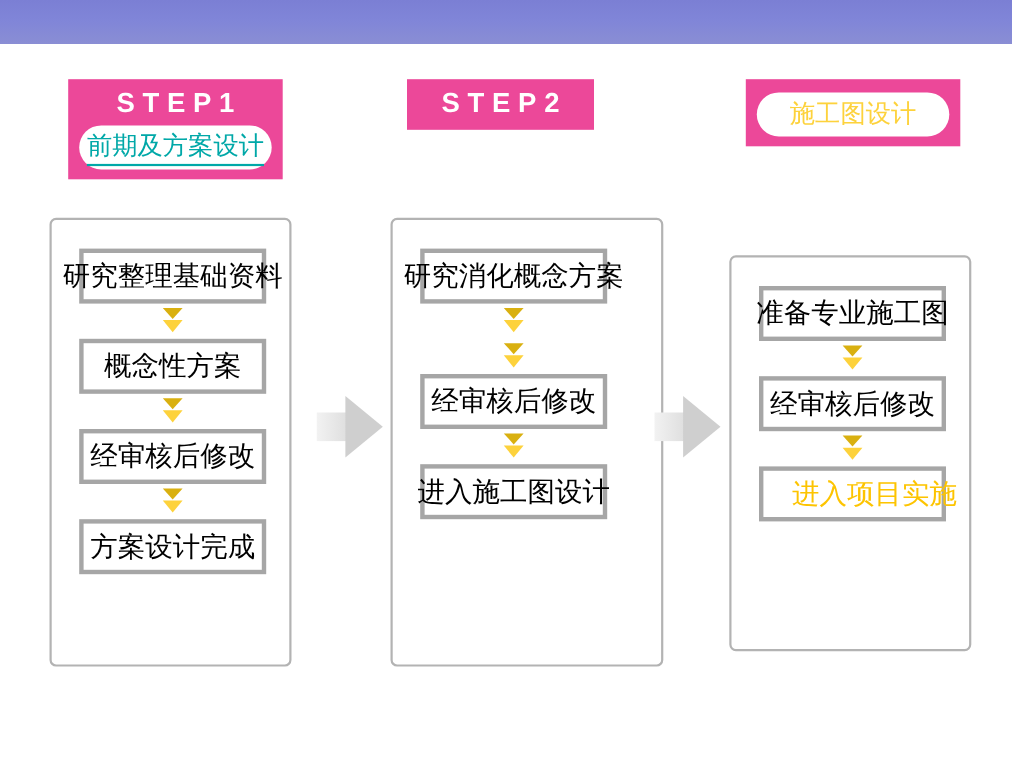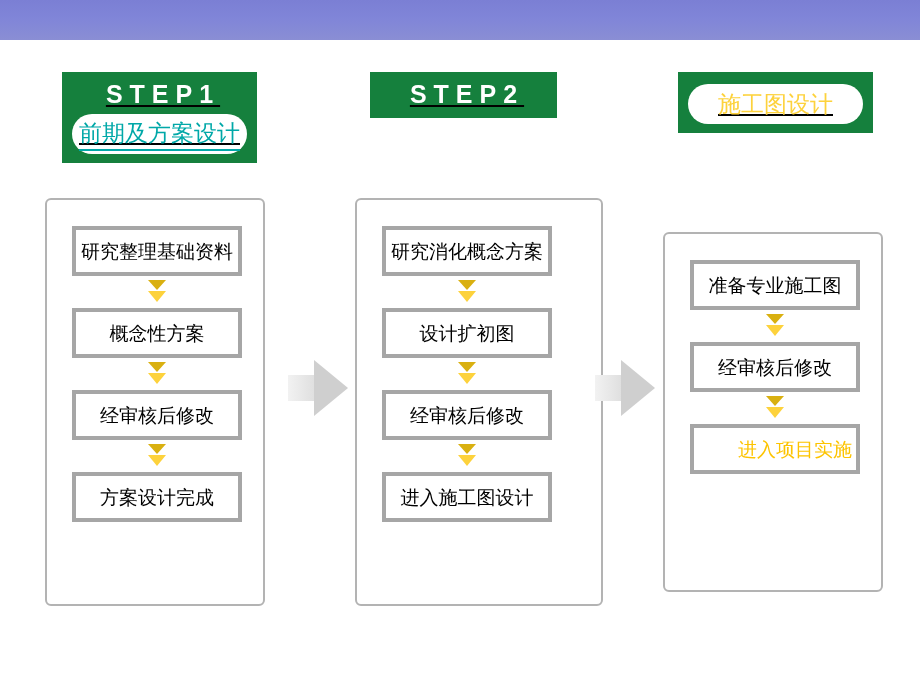--- a/index.html
+++ b/index.html
@@ -22,25 +22,24 @@
     left: 0;
     top: 0;
     width: 920px;
     height: 40px;
     background: linear-gradient(to bottom, #7b7fd4 0%, #8085d8 45%, #8a8ed4 100%);
   }
 
   
   .step-header {
     position: absolute;
-    background: #15803d;
+    background: #ec4899;
     box-sizing: border-box;
     padding: 7px 10px 9px 10px;
     text-align: center;
-    text-decoration: underline;
   }
   .step-label {
     font-size: 25px;
     font-weight: bold;
     color: #ffffff;
     letter-spacing: 7px;
     line-height: 30px;
     text-indent: 7px;
     font-family: "Liberation Sans", "DejaVu Sans", sans-serif;
   }
@@ -62,21 +61,21 @@
   .step-title.teal {
     color: #00a8a8;
     border-bottom: 2px solid #00a8a8;
     padding-bottom: 1px;
   }
   .step-title.gold {
     color: #fdd23c;
   }
 
   #step-header-1 { left: 62px;  top: 72px;  width: 195px; }
-  #step-header-2 { left: 370px; top: 72px;  width: 187px; }
+  #step-header-2 { left: 370px; top: 72px;  width: 170px; }
   #step-header-3 { left: 678px; top: 72px;  width: 195px; }
 
   
   .column-container {
     position: absolute;
     box-sizing: border-box;
     border: 2px solid #b3b3b3;
     border-radius: 6px;
     background: #ffffff;
   }
@@ -96,21 +95,21 @@
     box-sizing: border-box;
     width: 170px;
     height: 50px;
     border: 4px solid #a6a6a6;
     background: #ffffff;
     display: flex;
     align-items: center;
     justify-content: center;
   }
   .node-label {
-    font-size: 19px;
+    font-size: 25px;
     color: #000000;
     line-height: 24px;
     white-space: nowrap;
     font-family: "DejaVu Sans", "Liberation Sans", sans-serif;
   }
   .node-label.gold {
     color: #fdc400;
     margin-left: 40px;
   }
 
@@ -225,23 +224,20 @@
   <div class="node-stack">
 
     <div class="node">
       <span class="node-label">研究消化概念方案</span>
     </div>
     <div class="v-arrow">
         <i class="a"></i>
         <i class="b"></i>
       </div>
 
-    <div class="node">
-      <span class="node-label">设计扩初图</span>
-    </div>
     <div class="v-arrow">
         <i class="a"></i>
         <i class="b"></i>
       </div>
 
     <div class="node">
       <span class="node-label">经审核后修改</span>
     </div>
     <div class="v-arrow">
         <i class="a"></i>

